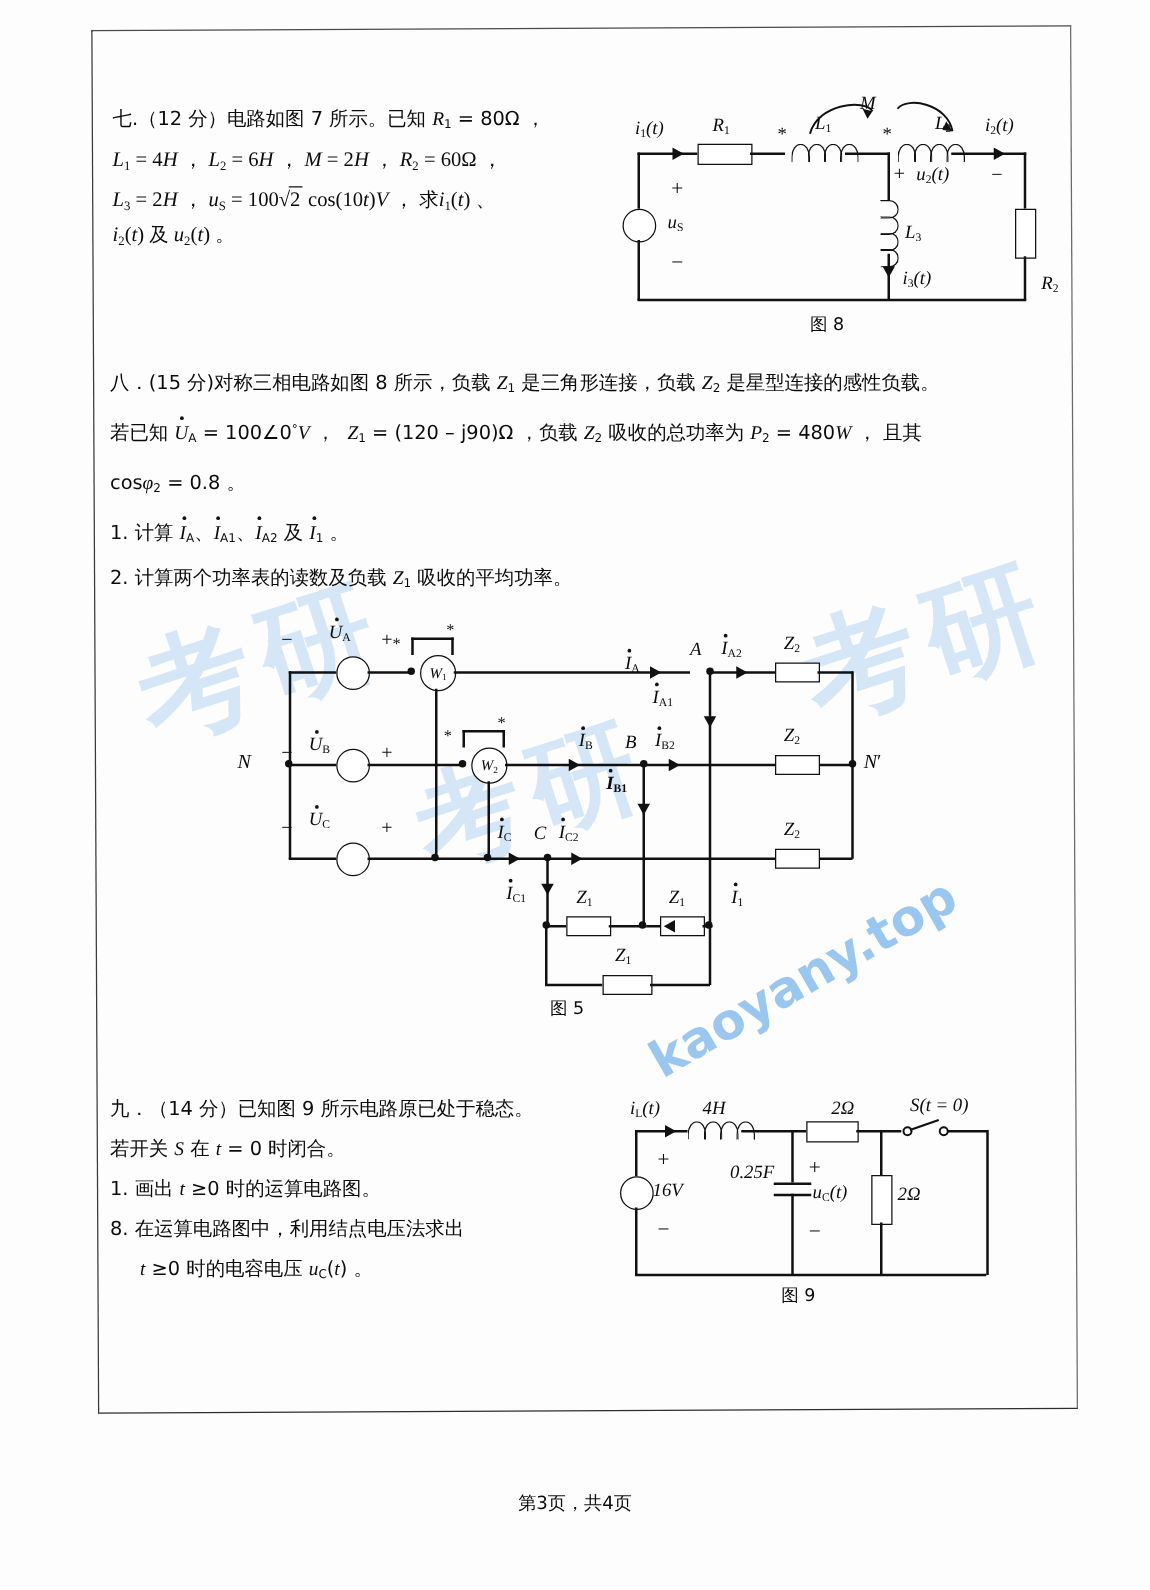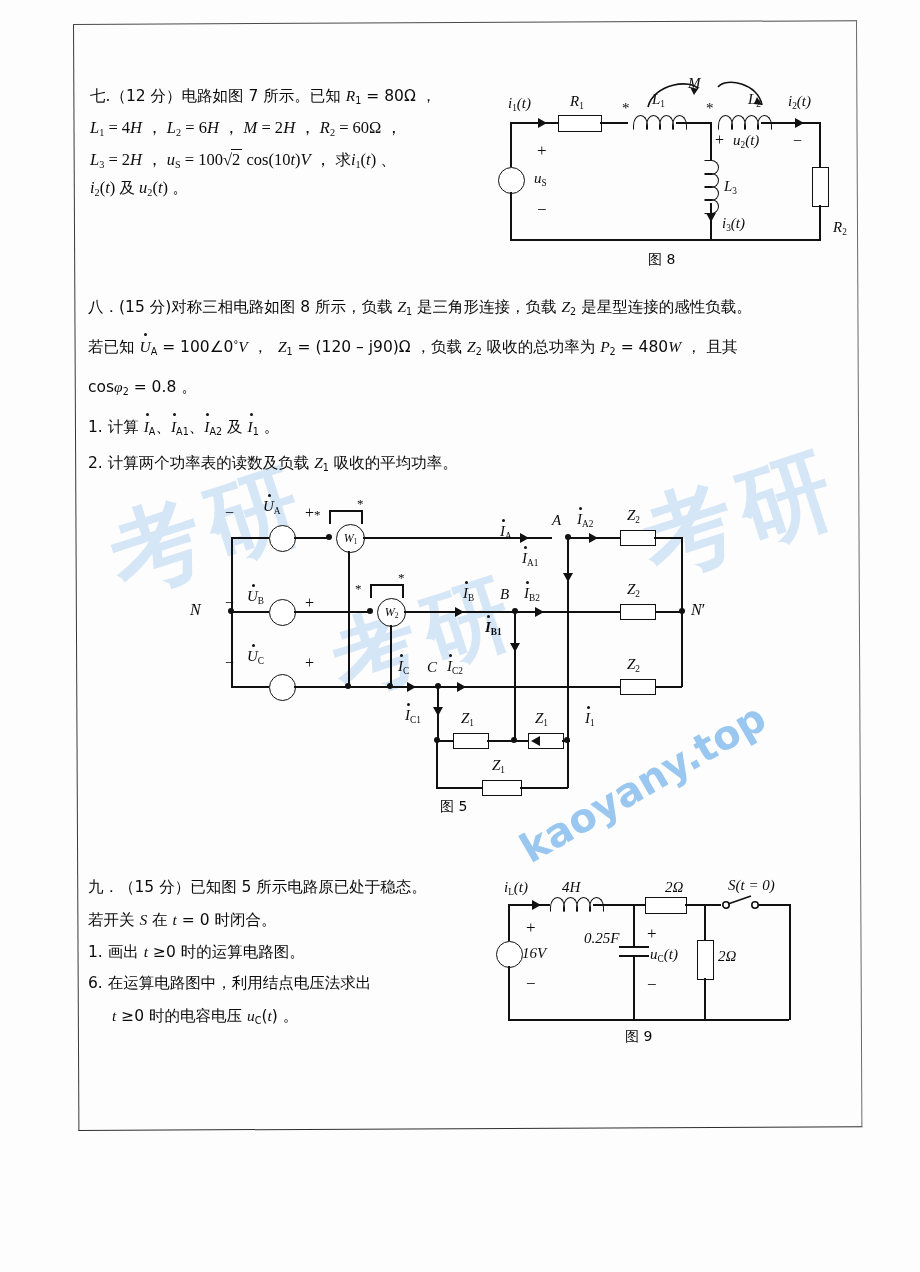--- a/index.html
+++ b/index.html
@@ -331,30 +331,30 @@
     <div class="res" style="left:287px;top:285px;width:38px;height:14px;"></div>
     <div class="lbl" style="left:297px;top:262px;"><i class="m">Z</i><sub>1</sub></div>
     <div class="wire wh" style="left:325px;top:292px;width:48px;"></div>
     <div class="wire wv" style="left:372px;top:245px;height:48px;"></div>
 
     <div class="figcap" style="left:245px;top:303px;">图 5</div>
   </div>
 
   <div class="qtext">
     <div class="ln cn" style="left:88px;top:880px;font-size:15.5px;">
-      九．（15 分）已知图 5 所示电路原已处于稳态。
+      九．（14 分）已知图 9 所示电路原已处于稳态。
     </div>
     <div class="ln cn" style="left:88px;top:912px;font-size:15.5px;">
       若开关 <i class="m">S</i> 在 <i class="m">t</i> = 0 时闭合。
     </div>
     <div class="ln cn" style="left:88px;top:944px;font-size:15.5px;">
       1. 画出 <i class="m">t</i> ≥0 时的运算电路图。
     </div>
     <div class="ln cn" style="left:88px;top:976px;font-size:15.5px;">
-      6. 在运算电路图中，利用结点电压法求出
+      8. 在运算电路图中，利用结点电压法求出
     </div>
     <div class="ln cn" style="left:112px;top:1008px;font-size:15.5px;">
       <i class="m">t</i> ≥0 时的电容电压 <i class="m">u</i><sub>C</sub>(<i class="m">t</i>) 。
     </div>
   </div>
 
   <div class="fig" style="left:500px;top:878px;width:300px;height:160px;">
 
     <div class="lbl" style="left:4px;top:1px;"><i class="m">i</i><sub>L</sub>(<i class="m">t</i>)</div>
     <div class="lbl" style="left:62px;top:1px;">4<i class="m">H</i></div>
@@ -401,14 +401,15 @@
     <div class="wire wv" style="left:204px;top:100px;height:42px;"></div>
     <div class="lbl" style="left:218px;top:70px;">2Ω</div>
 
     <div class="wire wv" style="left:289px;top:26px;height:116px;"></div>
 
     <div class="wire wh" style="left:8px;top:141px;width:281px;"></div>
 
     <div class="figcap" style="left:125px;top:150px;">图 9</div>
   </div>
 
+  <div class="footer" style="top:1193px;">第3页，共4页</div>
 
 </div>
 
 </body></html>

